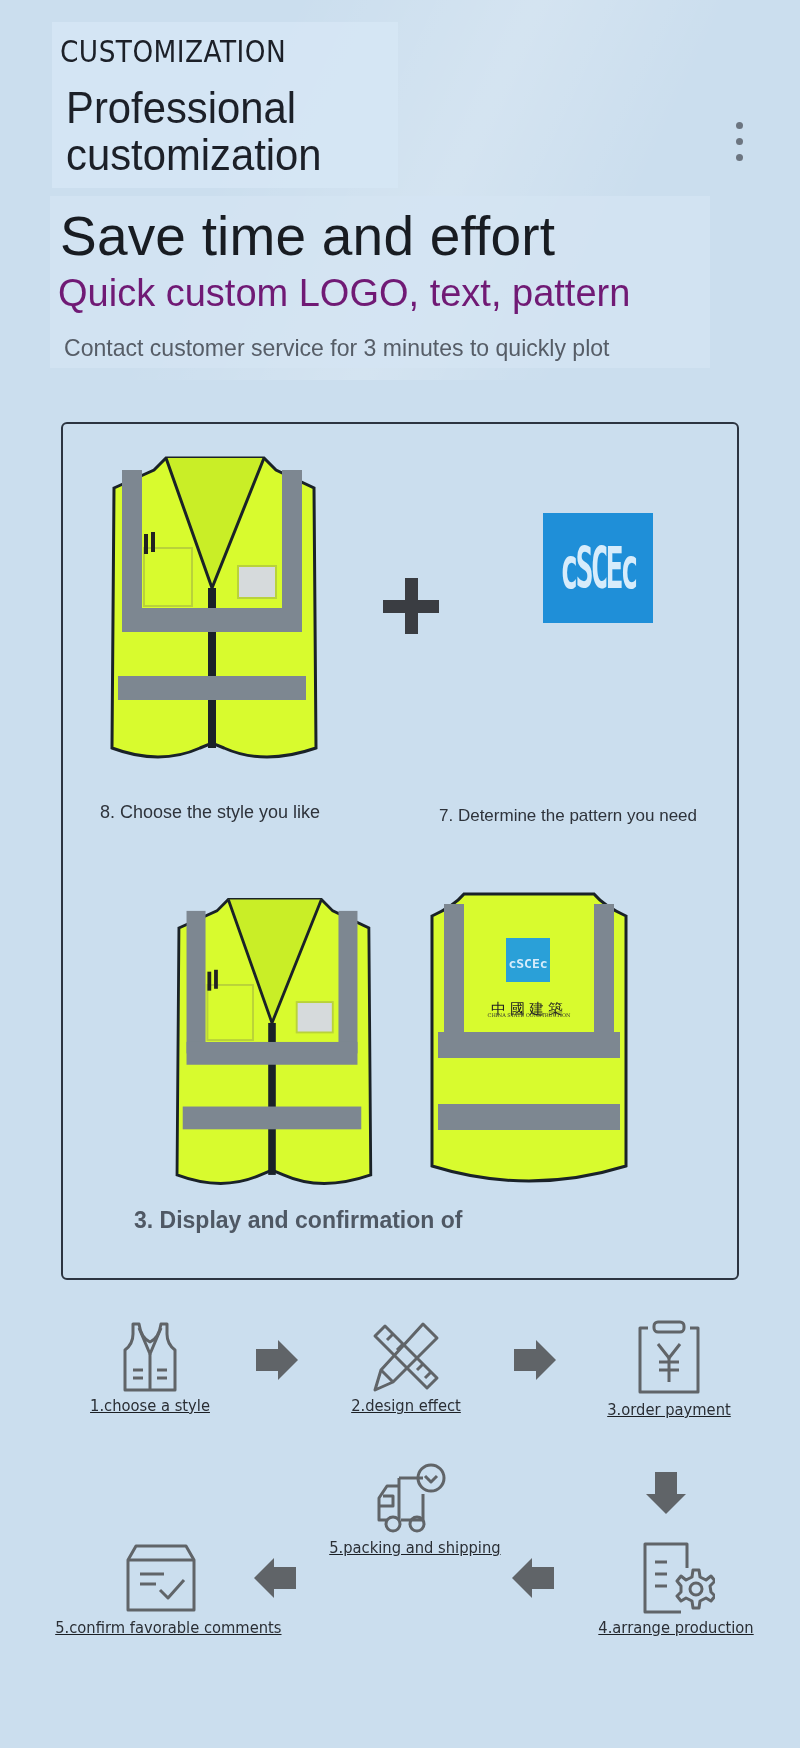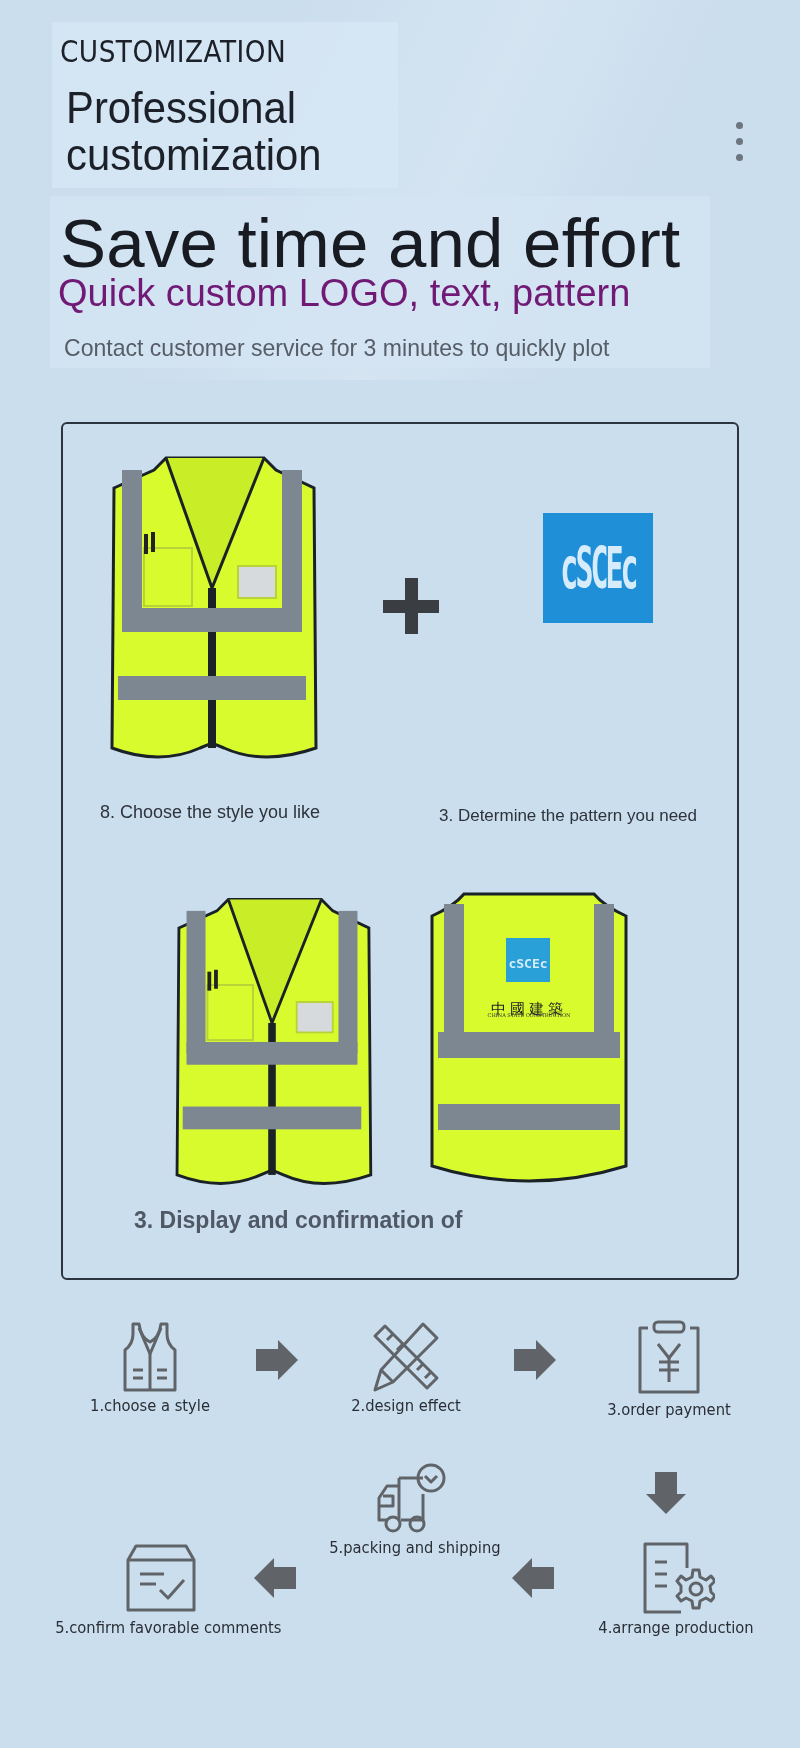--- a/index.html
+++ b/index.html
@@ -16,39 +16,39 @@
     background: linear-gradient(115deg, rgba(255,255,255,0) 30%, rgba(255,255,255,0.18) 55%, rgba(255,255,255,0) 75%);
     pointer-events: none;
   }
   .abs { position: absolute; }
   .header-panel { left: 52px; top: 22px; width: 346px; height: 166px; background: rgba(214,230,244,0.85); }
   .header-panel2 { left: 50px; top: 196px; width: 660px; height: 172px; background: rgba(212,228,243,0.75); }
   .kicker { left: 60px; top: 34px; font-family: "DejaVu Sans", sans-serif; font-size: 30px; letter-spacing: 0.5px; color: #1c2028; transform: scaleX(0.88); transform-origin: left top; }
   .title { left: 66px; top: 84px; font-size: 44px; line-height: 47px; color: #1c2028; transform: scaleX(0.95); transform-origin: left top; }
   .menu-dots { left: 732px; top: 122px; width: 14px; height: 46px; cursor: pointer; }
   .menu-dots span { display: block; width: 7px; height: 7px; background: #6c7580; border-radius: 50%; margin: 0 auto 9px; }
-  .headline { left: 60px; top: 204px; font-size: 69px; color: #181c22; letter-spacing: 0.2px; }
+  .headline { left: 60px; top: 204px; font-size: 55px; color: #181c22; letter-spacing: 0.2px; }
   .subhead { left: 58px; top: 272px; font-size: 38px; color: #701a75; }
   .contact { left: 64px; top: 334px; font-size: 24px; color: #565d67; transform: scaleX(0.96); transform-origin: left top; }
 
   .card { left: 61px; top: 422px; width: 678px; height: 858px; border: 2px solid #2c3440; border-radius: 6px; }
   .vest { position: absolute; }
   .vest svg { width: 100%; height: 100%; display: block; }
   .plus { left: 383px; top: 578px; width: 56px; height: 56px; }
   .plus:before, .plus:after { content: ""; position: absolute; background: #3a3d42; }
   .plus:before { left: 0; top: 22px; width: 56px; height: 13px; }
   .plus:after { left: 22px; top: 0; width: 13px; height: 56px; }
   .logo-box { left: 543px; top: 513px; width: 110px; height: 110px; background: #1f8fd8; display: flex; align-items: center; justify-content: center; }
   .logo-text { font-family: "DejaVu Sans Mono", monospace; font-weight: bold; color: #d7ecfb; font-size: 30px; letter-spacing: -3px; transform: scaleY(1.9); }
   .cap { font-size: 18px; color: #2e333b; }
   .cap1 { left: 100px; top: 802px; }
   .cap2 { left: 439px; top: 806px; font-size: 17px; }
   .cap3 { left: 134px; top: 1208px; font-size: 23px; line-height: 25px; color: #4f5864; font-weight: bold; }
 
-  .step { position: absolute; text-align: center; }
+  .step { position: absolute; text-align: center; text-decoration: underline; }
   .step .ico { width: 78px; height: 78px; margin: 0 auto; }
   .step .ico svg { width: 100%; height: 100%; }
   .step .lbl { font-family: "DejaVu Sans", sans-serif; font-size: 16px; color: #2a2e34; white-space: nowrap; transform: scaleX(0.92); }
   .arrow { position: absolute; }
 </style>
 </head>
 <body>
 
 <div class="bg-sheen"></div>
 
@@ -86,21 +86,21 @@
     <rect x="47" y="84" width="4" height="20" fill="#222"></rect>
   </svg>
 </div>
 
 <div class="abs plus"></div>
 <div class="abs logo-box">
   <span class="logo-text">cSCEc</span>
 </div>
 
 <div class="abs cap cap1">8. Choose the style you like</div>
-<div class="abs cap cap2">3. Determine the pattern you need</div>
+<div class="abs cap cap2">7. Determine the pattern you need</div>
 
 <div class="vest" style="left:168px;top:890px;width:208px;height:302px;">
   <svg viewBox="0 0 216 318">
     <path d="M10 40 L50 22 L62 10 L160 10 L172 22 L210 40 L212 300 Q160 318 120 300 L108 295 L96 300 Q56 318 8 300 Z" fill="#d8fb2e" stroke="#1a2228" stroke-width="3"></path>
     <path d="M62 10 L108 140 L160 10" fill="#c9ee27" stroke="#1a2228" stroke-width="3"></path>
     <rect x="104" y="140" width="8" height="160" fill="#1a2228"></rect>
     <rect x="18" y="22" width="20" height="150" fill="#7d8791"></rect>
     <rect x="178" y="22" width="20" height="150" fill="#7d8791"></rect>
     <rect x="18" y="160" width="180" height="24" fill="#7d8791"></rect>
     <rect x="14" y="228" width="188" height="24" fill="#7d8791"></rect>

